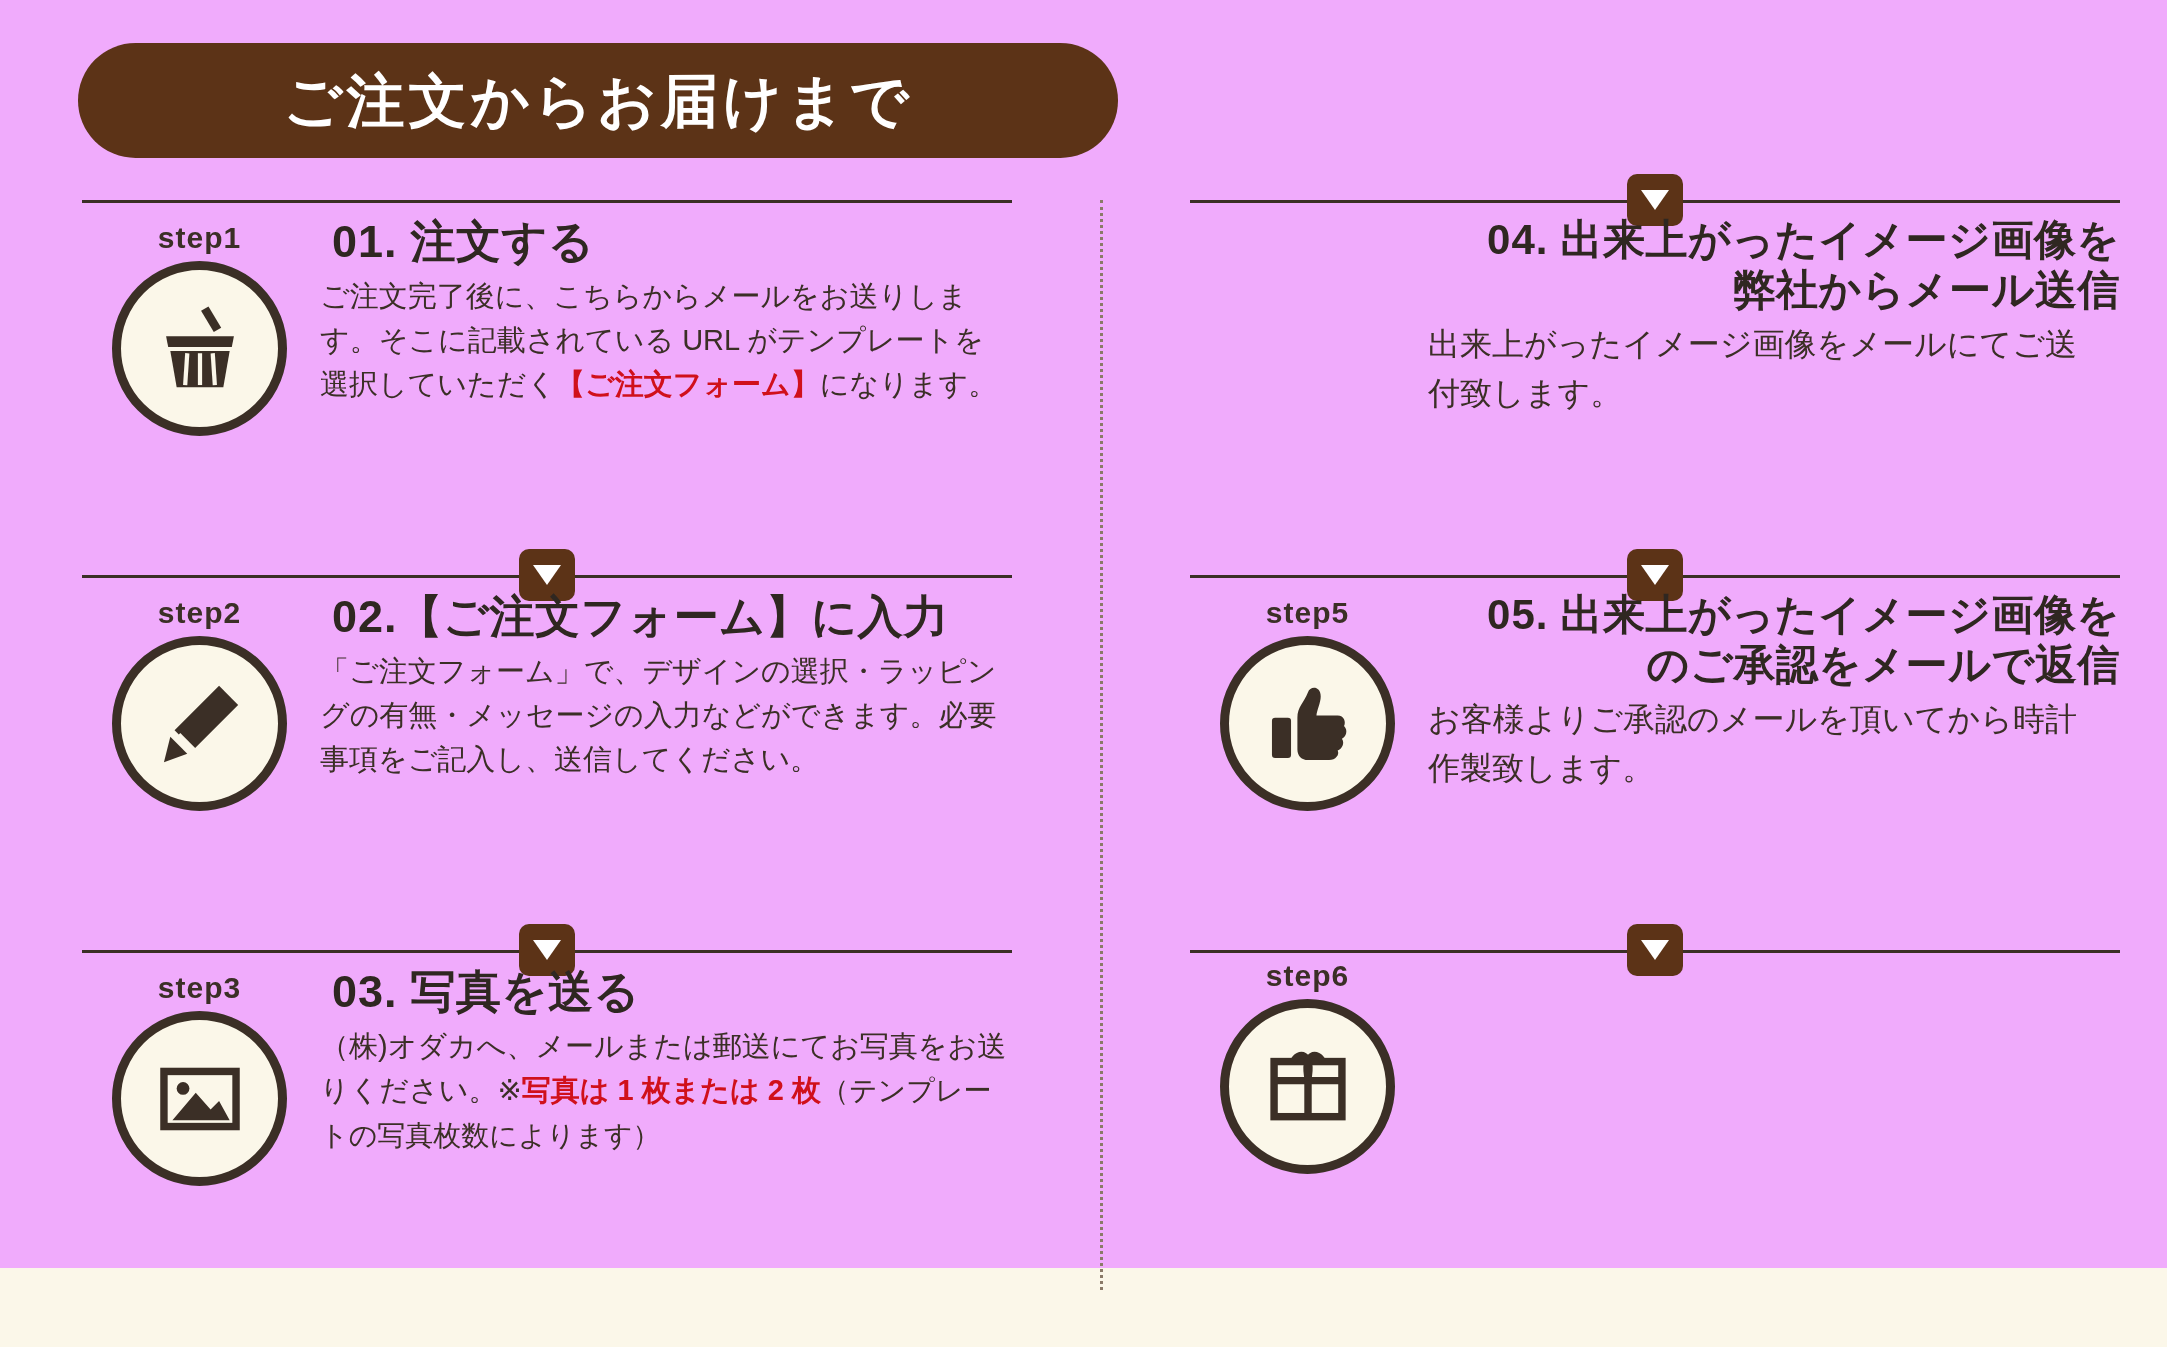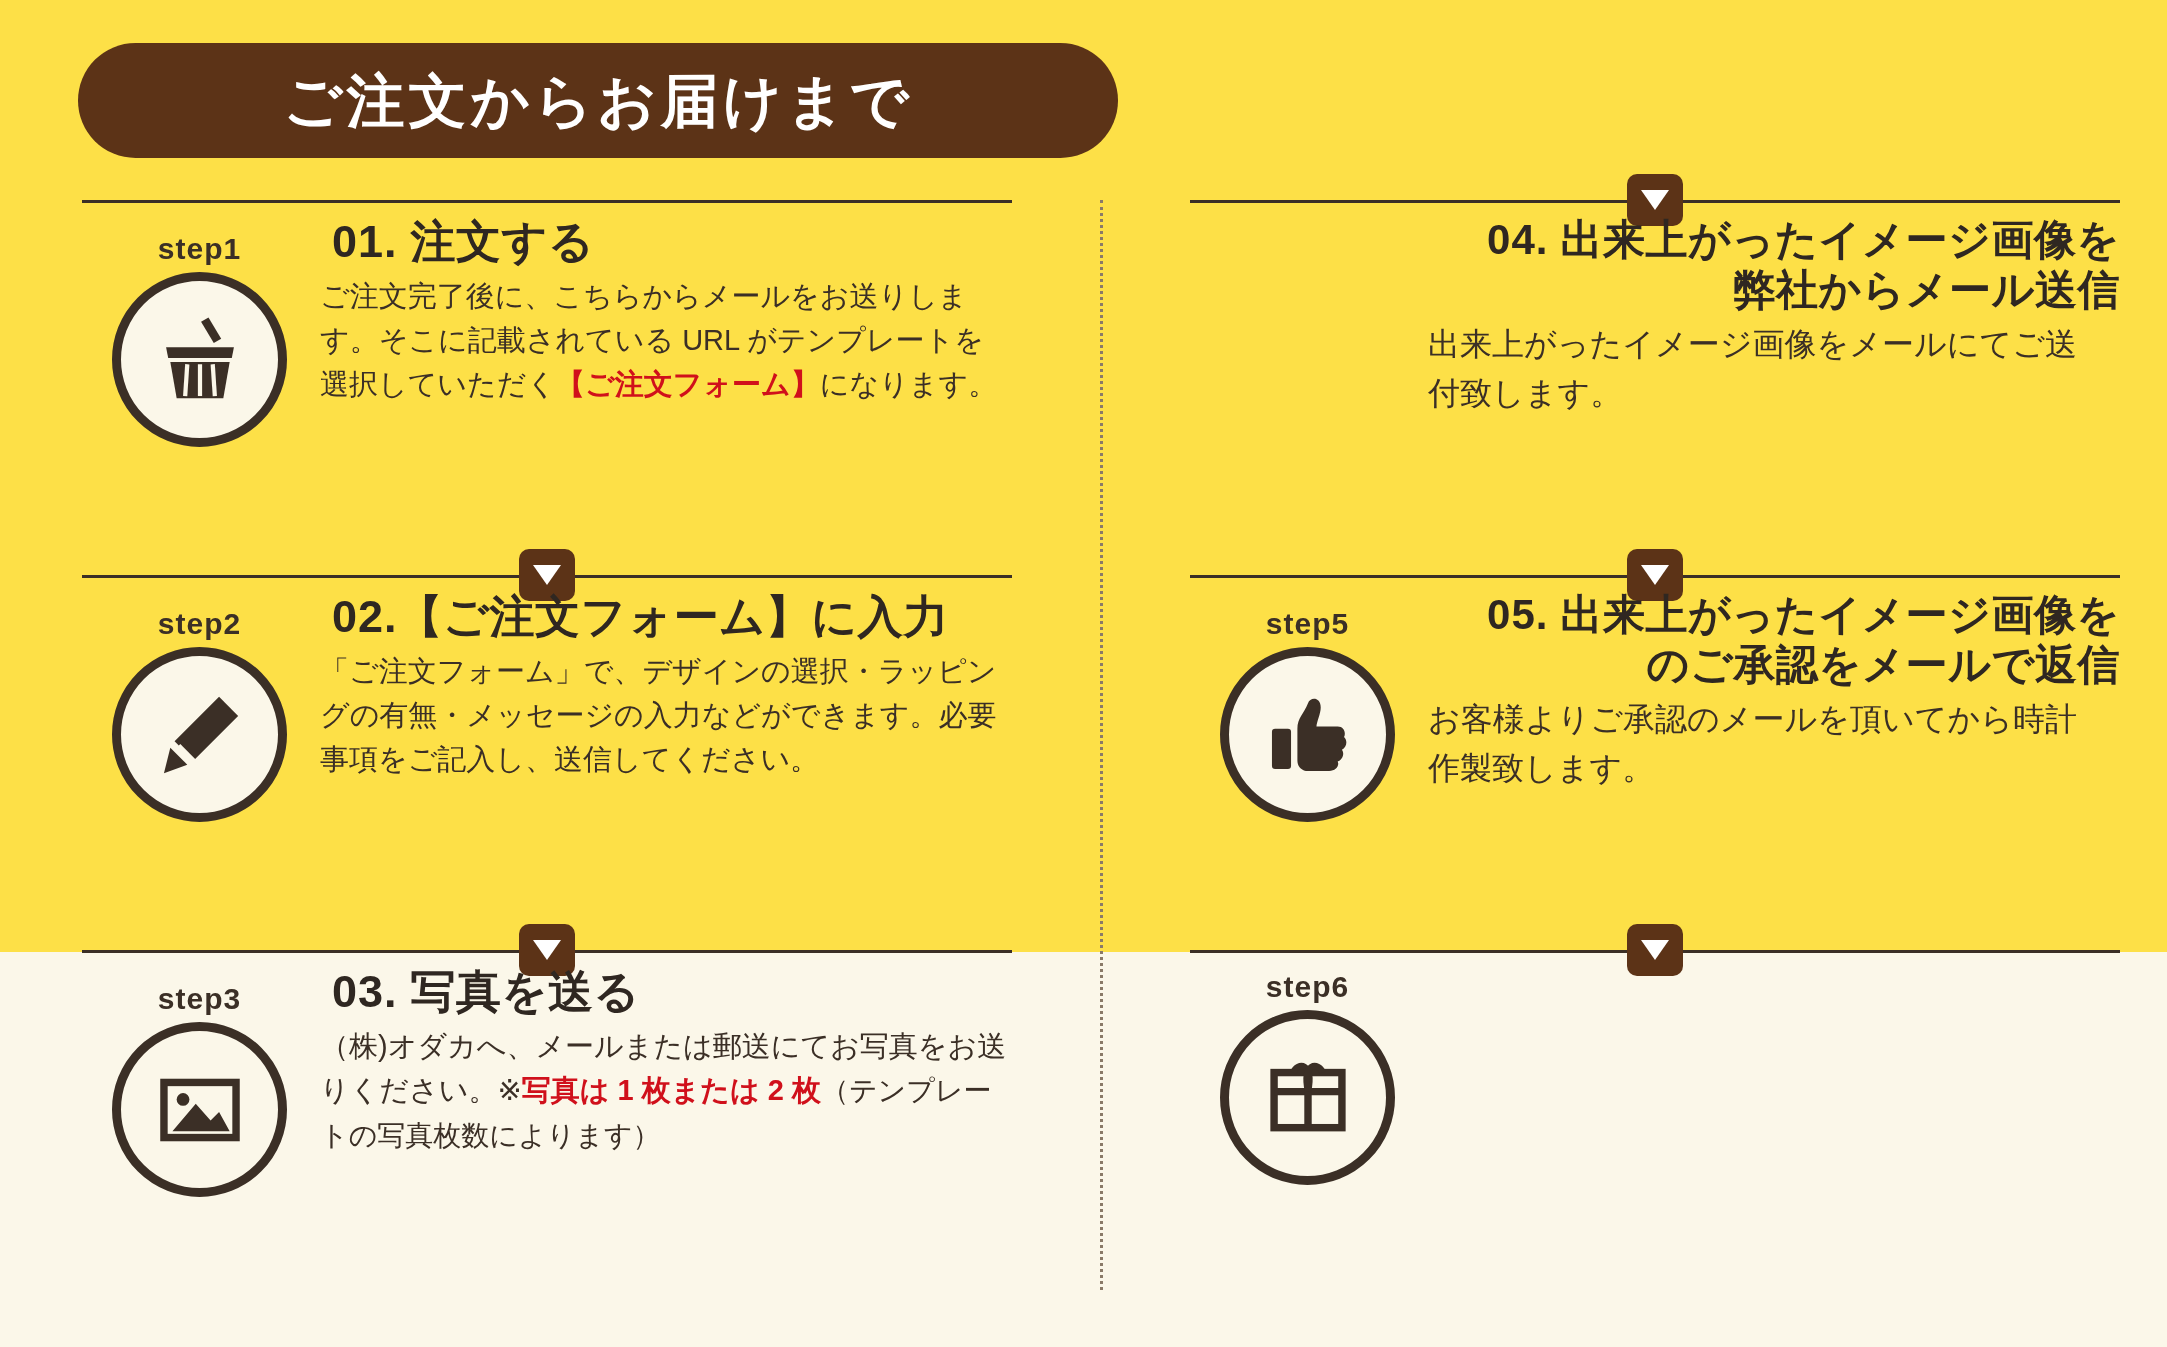--- a/index.html
+++ b/index.html
@@ -12,22 +12,22 @@
     width: 2167px;
     height: 1347px;
     font-family: "Liberation Sans", "DejaVu Sans", sans-serif;
     color: #3b2f26;
     overflow: hidden;
     position: relative;
   }
   .page {
     position: relative;
     width: 2167px;
-    height: 952px;
-    background: #fde047;
+    height: 1268px;
+    background: #f0abfc;
     box-sizing: border-box;
   }
 
   
   .title-pill {
     position: absolute;
     left: 78px;
     top: 43px;
     width: 1040px;
     height: 115px;
@@ -94,21 +94,20 @@
 
   .rule-wrap { position: relative; width: 100%; height: 3px; }
 
   
   .step-icon-wrap {
     position: absolute;
     left: 10px;
     top: 6px;
     width: 215px;
     text-align: center;
-    margin-top: 11px;
   }
   .step-label {
     font-size: 30px;
     font-weight: bold;
     color: #3b2f26;
     letter-spacing: 1px;
     margin-bottom: 6px;
   }
   .circle-icon {
     width: 175px;

